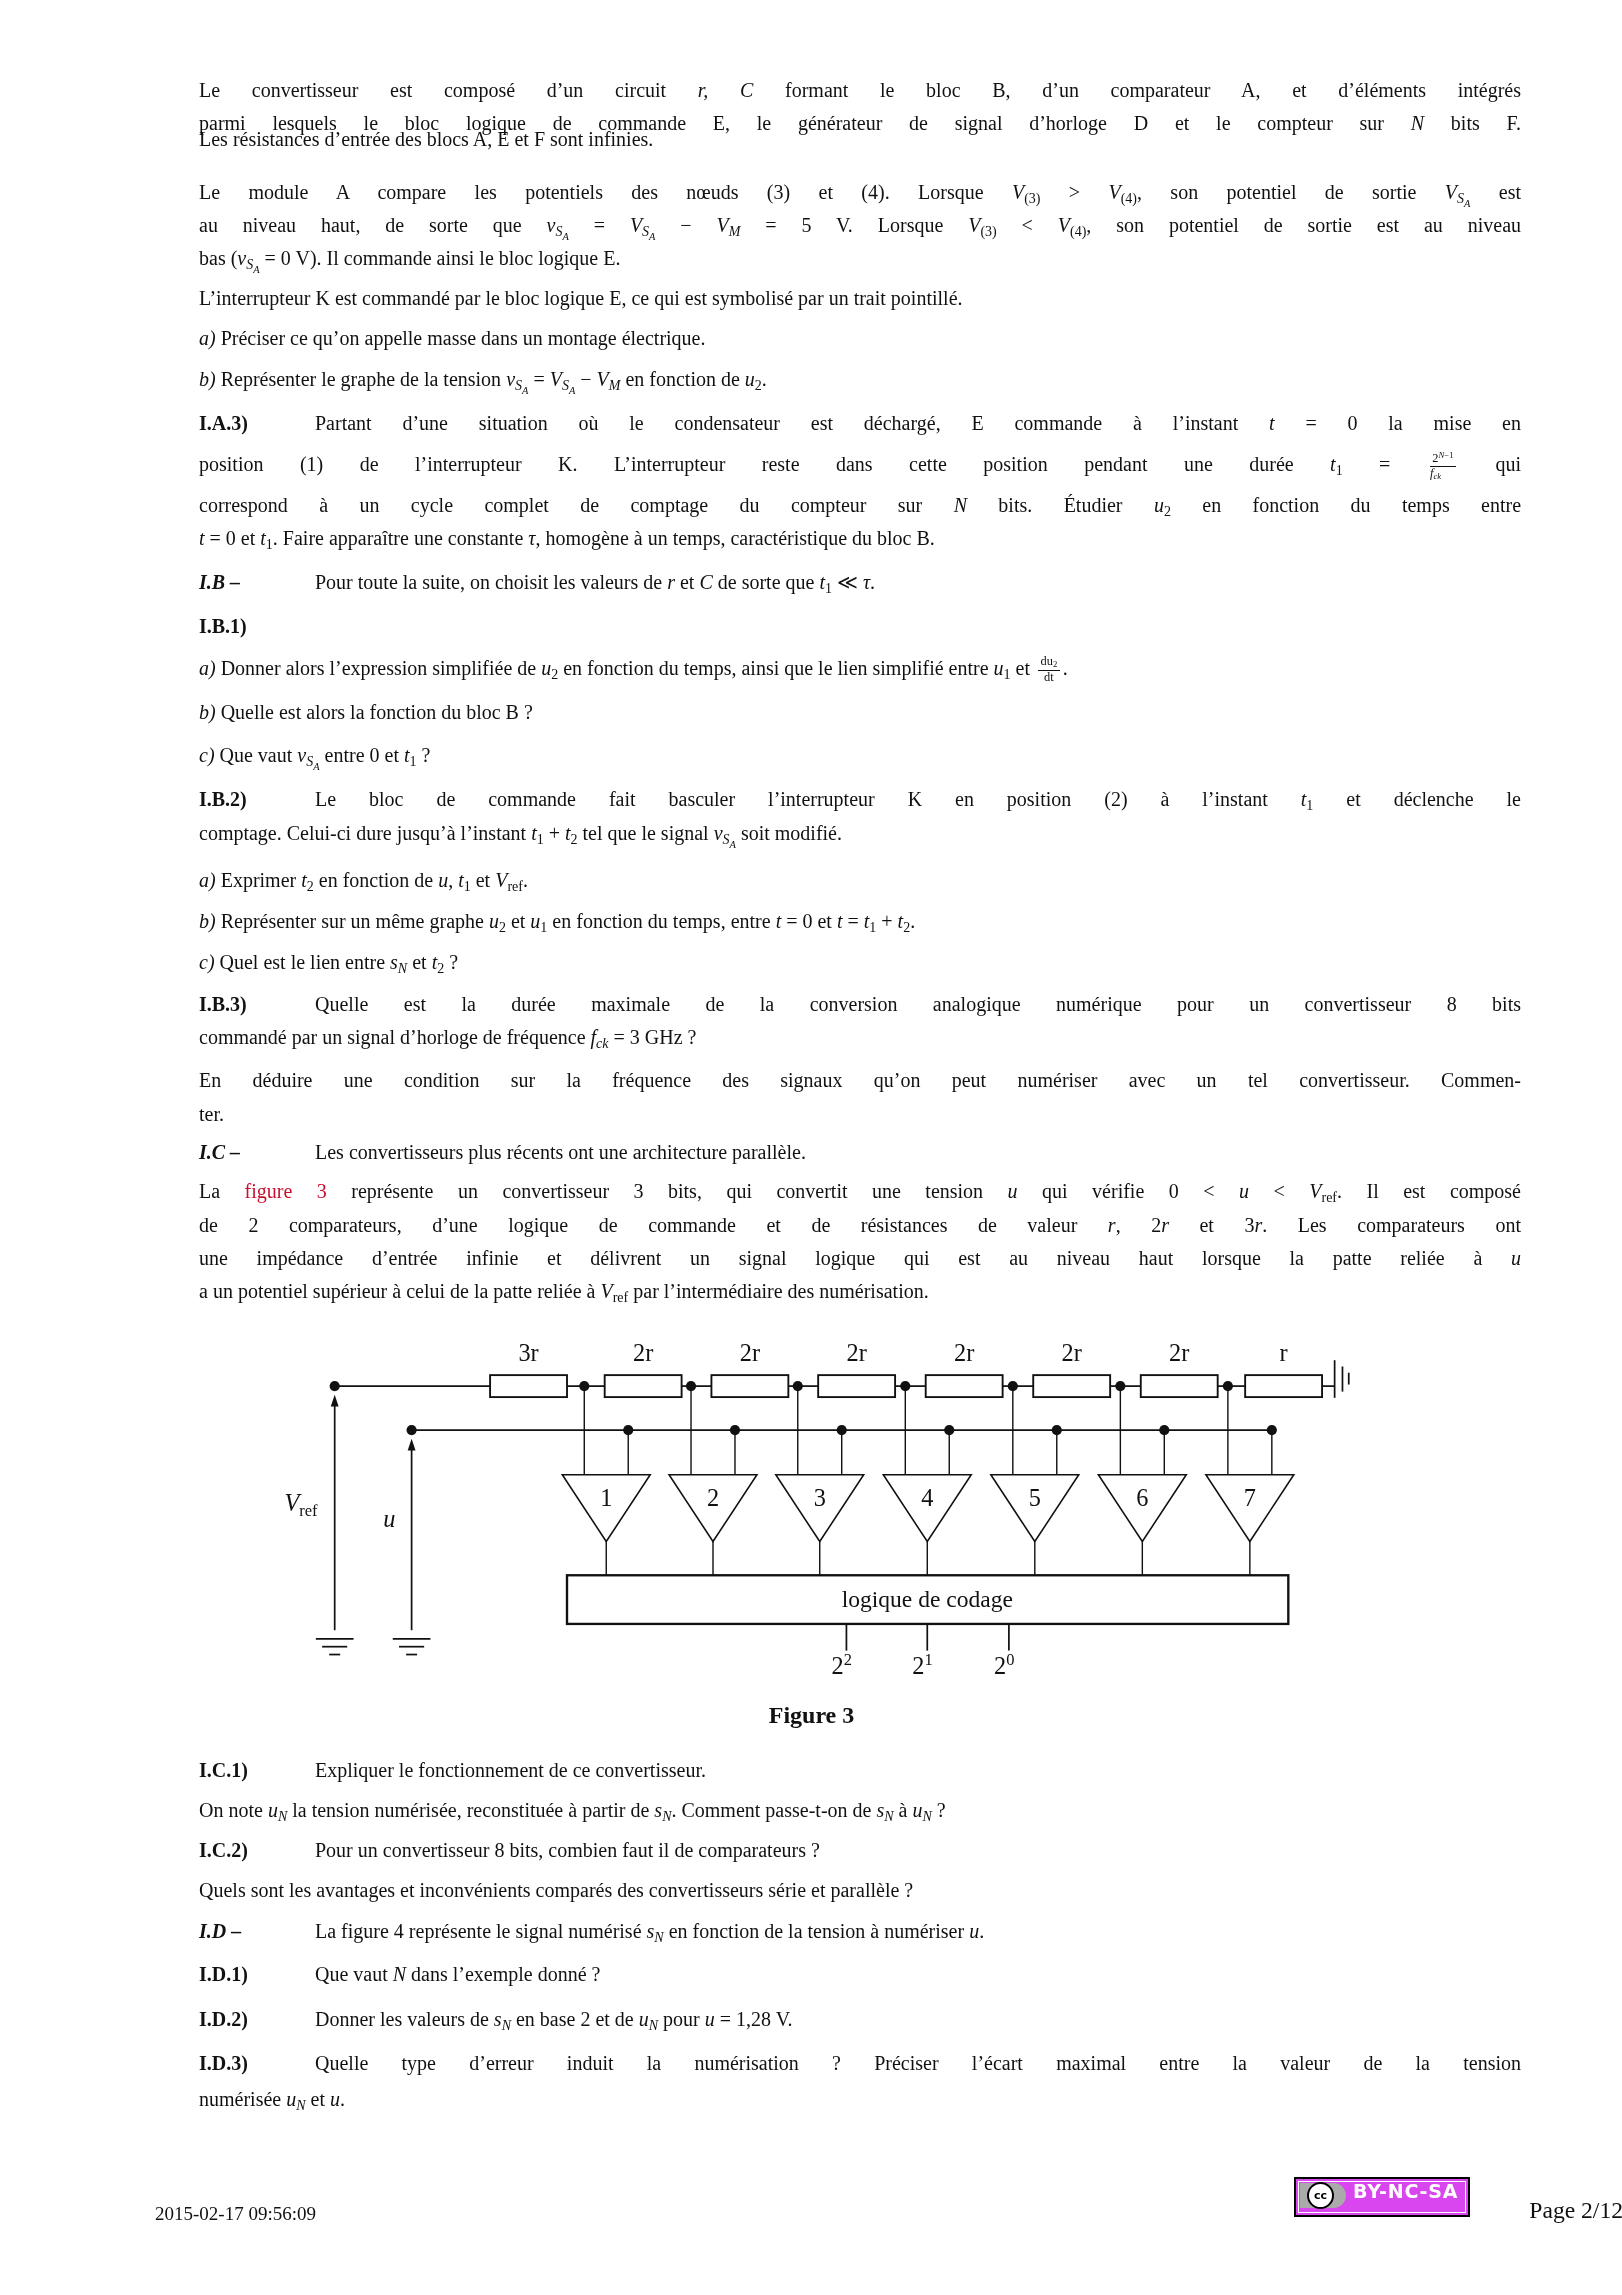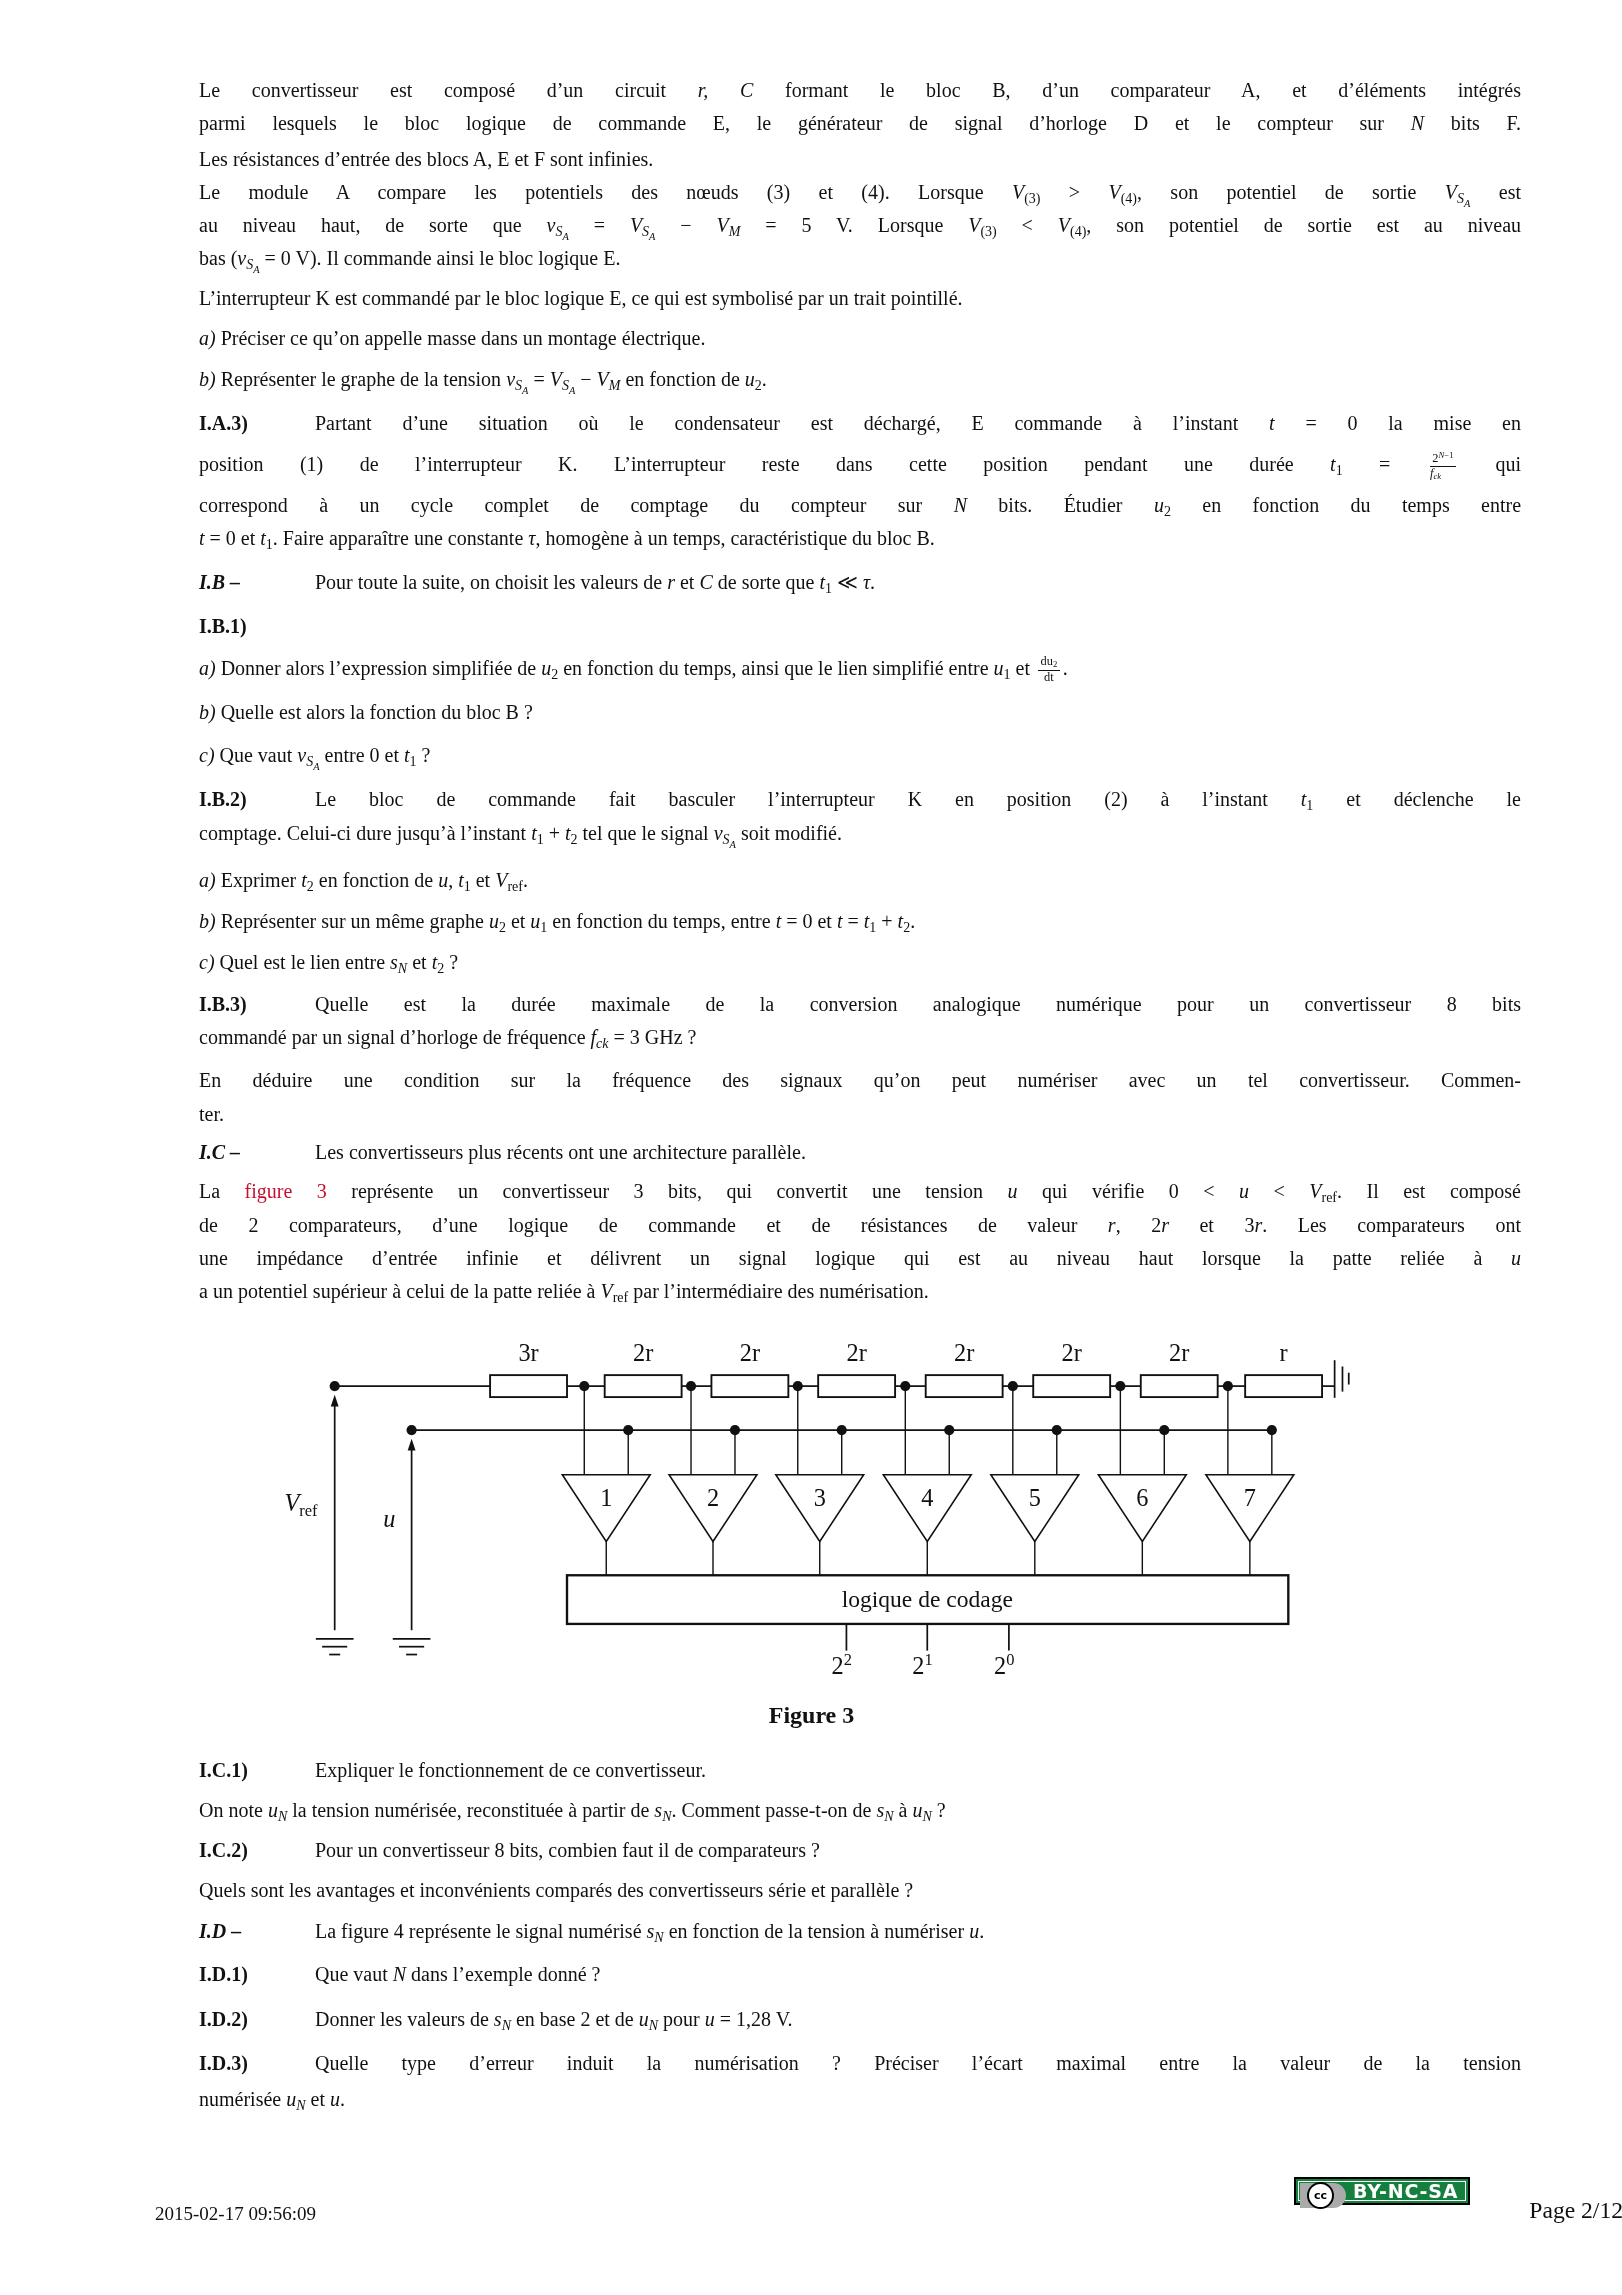--- a/index.html
+++ b/index.html
@@ -15,33 +15,33 @@
   .seg-link { color: #c8102e; }
   .seg-tab-b { display: inline-block; width: 116px; font-weight: bold; }
   .seg-tab-bi { display: inline-block; width: 116px; font-weight: bold; font-style: italic; }
   .frac { display: inline-block; vertical-align: -0.45em; text-align: center; font-size: 62%; line-height: 1.05; margin: 0 3.1px; }
   .frac .num { display: block; border-bottom: 1.2px solid #111; padding: 0 2.4px; }
   .frac .den { display: block; font-style: italic; }
   #figure { position: absolute; left: 0; top: 0; }
   .caption { position: absolute; left: 0; width: 1623px; top: 1702px; text-align: center; font-weight: bold; font-size: 24px; }
   .footer-date { position: absolute; left: 155px; top: 2203px; font-size: 19px; }
   .footer-page { position: absolute; left: 0; width: 1623px; top: 2197px; text-align: right; font-size: 23.6px; }
-  .cc-badge { position: absolute; left: 1294px; top: 2177px; width: 176px; height: 28px; background: #15803d; border: 2.4px solid #000; box-sizing: border-box; display: flex; align-items: center; }
+  .cc-badge { position: absolute; left: 1294px; top: 2177px; width: 176px; height: 40px; background: #d946ef; border: 2.4px solid #000; box-sizing: border-box; display: flex; align-items: center; }
   .cc-inner { position: absolute; inset: 2.4px; border: 1.6px solid #fff; }
   .cc-circle-bg { position: absolute; left: 3.9px; top: 3.9px; width: 46px; height: 25px; background: #aaa; border-radius: 0 12.6px 12.6px 0; }
   .cc-circle { position: absolute; left: 11px; top: 3.1px; width: 27px; height: 27px; border-radius: 50%; background: #fff; border: 2.4px solid #000; box-sizing: border-box; font-family: "DejaVu Sans", sans-serif; font-weight: bold; font-size: 11px; display: flex; align-items: center; justify-content: center; color: #000; }
   .cc-text { position: absolute; left: 57px; top: 1px; color: #fff; font-family: "DejaVu Sans", sans-serif; font-weight: bold; font-size: 19px; letter-spacing: 0.8px; }
 </style>
 </head>
 <body>
 
 <div id="text-root">
     <div class="line j" style="top: 75px;"><span>Le convertisseur est composé d’un circuit </span><span class="seg-i">r, C</span><span> formant le bloc B, d’un comparateur A, et d’éléments intégrés</span></div>
     <div class="line j" style="top: 108px;"><span>parmi lesquels le bloc logique de commande E, le générateur de signal d’horloge D et le compteur sur </span><span class="seg-i">N</span><span> bits F.</span></div>
-    <div class="line" style="top: 144px;"><span>Les résistances d’entrée des blocs A, E et F sont infinies.</span></div>
+    <div class="line" style="top: 124px;"><span>Les résistances d’entrée des blocs A, E et F sont infinies.</span></div>
     <div class="line j" style="top: 177px;"><span>Le module A compare les potentiels des nœuds (3) et (4). Lorsque </span><span class="seg-i">V</span><span class="seg-sub">(3)</span><span> &gt; </span><span class="seg-i">V</span><span class="seg-sub">(4)</span><span>, son potentiel de sortie </span><span class="seg-i">V</span><span class="seg-subi">S</span><span class="seg-subsub">A</span><span> est</span></div>
     <div class="line j" style="top: 210px;"><span>au niveau haut, de sorte que </span><span class="seg-i">v</span><span class="seg-subi">S</span><span class="seg-subsub">A</span><span> = </span><span class="seg-i">V</span><span class="seg-subi">S</span><span class="seg-subsub">A</span><span> − </span><span class="seg-i">V</span><span class="seg-subi">M</span><span> = 5 V. Lorsque </span><span class="seg-i">V</span><span class="seg-sub">(3)</span><span> &lt; </span><span class="seg-i">V</span><span class="seg-sub">(4)</span><span>, son potentiel de sortie est au niveau</span></div>
     <div class="line" style="top: 243px;"><span>bas (</span><span class="seg-i">v</span><span class="seg-subi">S</span><span class="seg-subsub">A</span><span> = 0 V). Il commande ainsi le bloc logique E.</span></div>
     <div class="line" style="top: 283px;"><span>L’interrupteur K est commandé par le bloc logique E, ce qui est symbolisé par un trait pointillé.</span></div>
     <div class="line" style="top: 323px;"><span class="seg-i">a)</span><span> Préciser ce qu’on appelle masse dans un montage électrique.</span></div>
     <div class="line" style="top: 364px;"><span class="seg-i">b)</span><span> Représenter le graphe de la tension </span><span class="seg-i">v</span><span class="seg-subi">S</span><span class="seg-subsub">A</span><span> = </span><span class="seg-i">V</span><span class="seg-subi">S</span><span class="seg-subsub">A</span><span> − </span><span class="seg-i">V</span><span class="seg-subi">M</span><span> en fonction de </span><span class="seg-i">u</span><span class="seg-sub">2</span><span>.</span></div>
     <div class="line j" style="top: 408px;"><span class="seg-tab-b">I.A.3)</span><span>Partant d’une situation où le condensateur est déchargé, E commande à l’instant </span><span class="seg-i">t</span><span> = 0 la mise en</span></div>
     <div class="line j" style="top: 449px;"><span>position (1) de l’interrupteur K. L’interrupteur reste dans cette position pendant une durée </span><span class="seg-i">t</span><span class="seg-sub">1</span><span> = </span><span class="frac"><span class="num"><span style="font-style: normal;">2</span><span style="font-size: 70%; vertical-align: 0.5em; font-style: italic;">N</span><span style="font-size: 70%; vertical-align: 0.5em;">−1</span></span><span class="den"><span>f</span><span style="font-size: 70%; vertical-align: -0.25em;">ck</span></span></span><span> qui</span></div>
     <div class="line j" style="top: 490px;"><span>correspond à un cycle complet de comptage du compteur sur </span><span class="seg-i">N</span><span> bits. Étudier </span><span class="seg-i">u</span><span class="seg-sub">2</span><span> en fonction du temps entre</span></div>
     <div class="line" style="top: 523px;"><span class="seg-i">t</span><span> = 0 et </span><span class="seg-i">t</span><span class="seg-sub">1</span><span>. Faire apparaître une constante </span><span class="seg-i">τ</span><span>, homogène à un temps, caractéristique du bloc B.</span></div>

